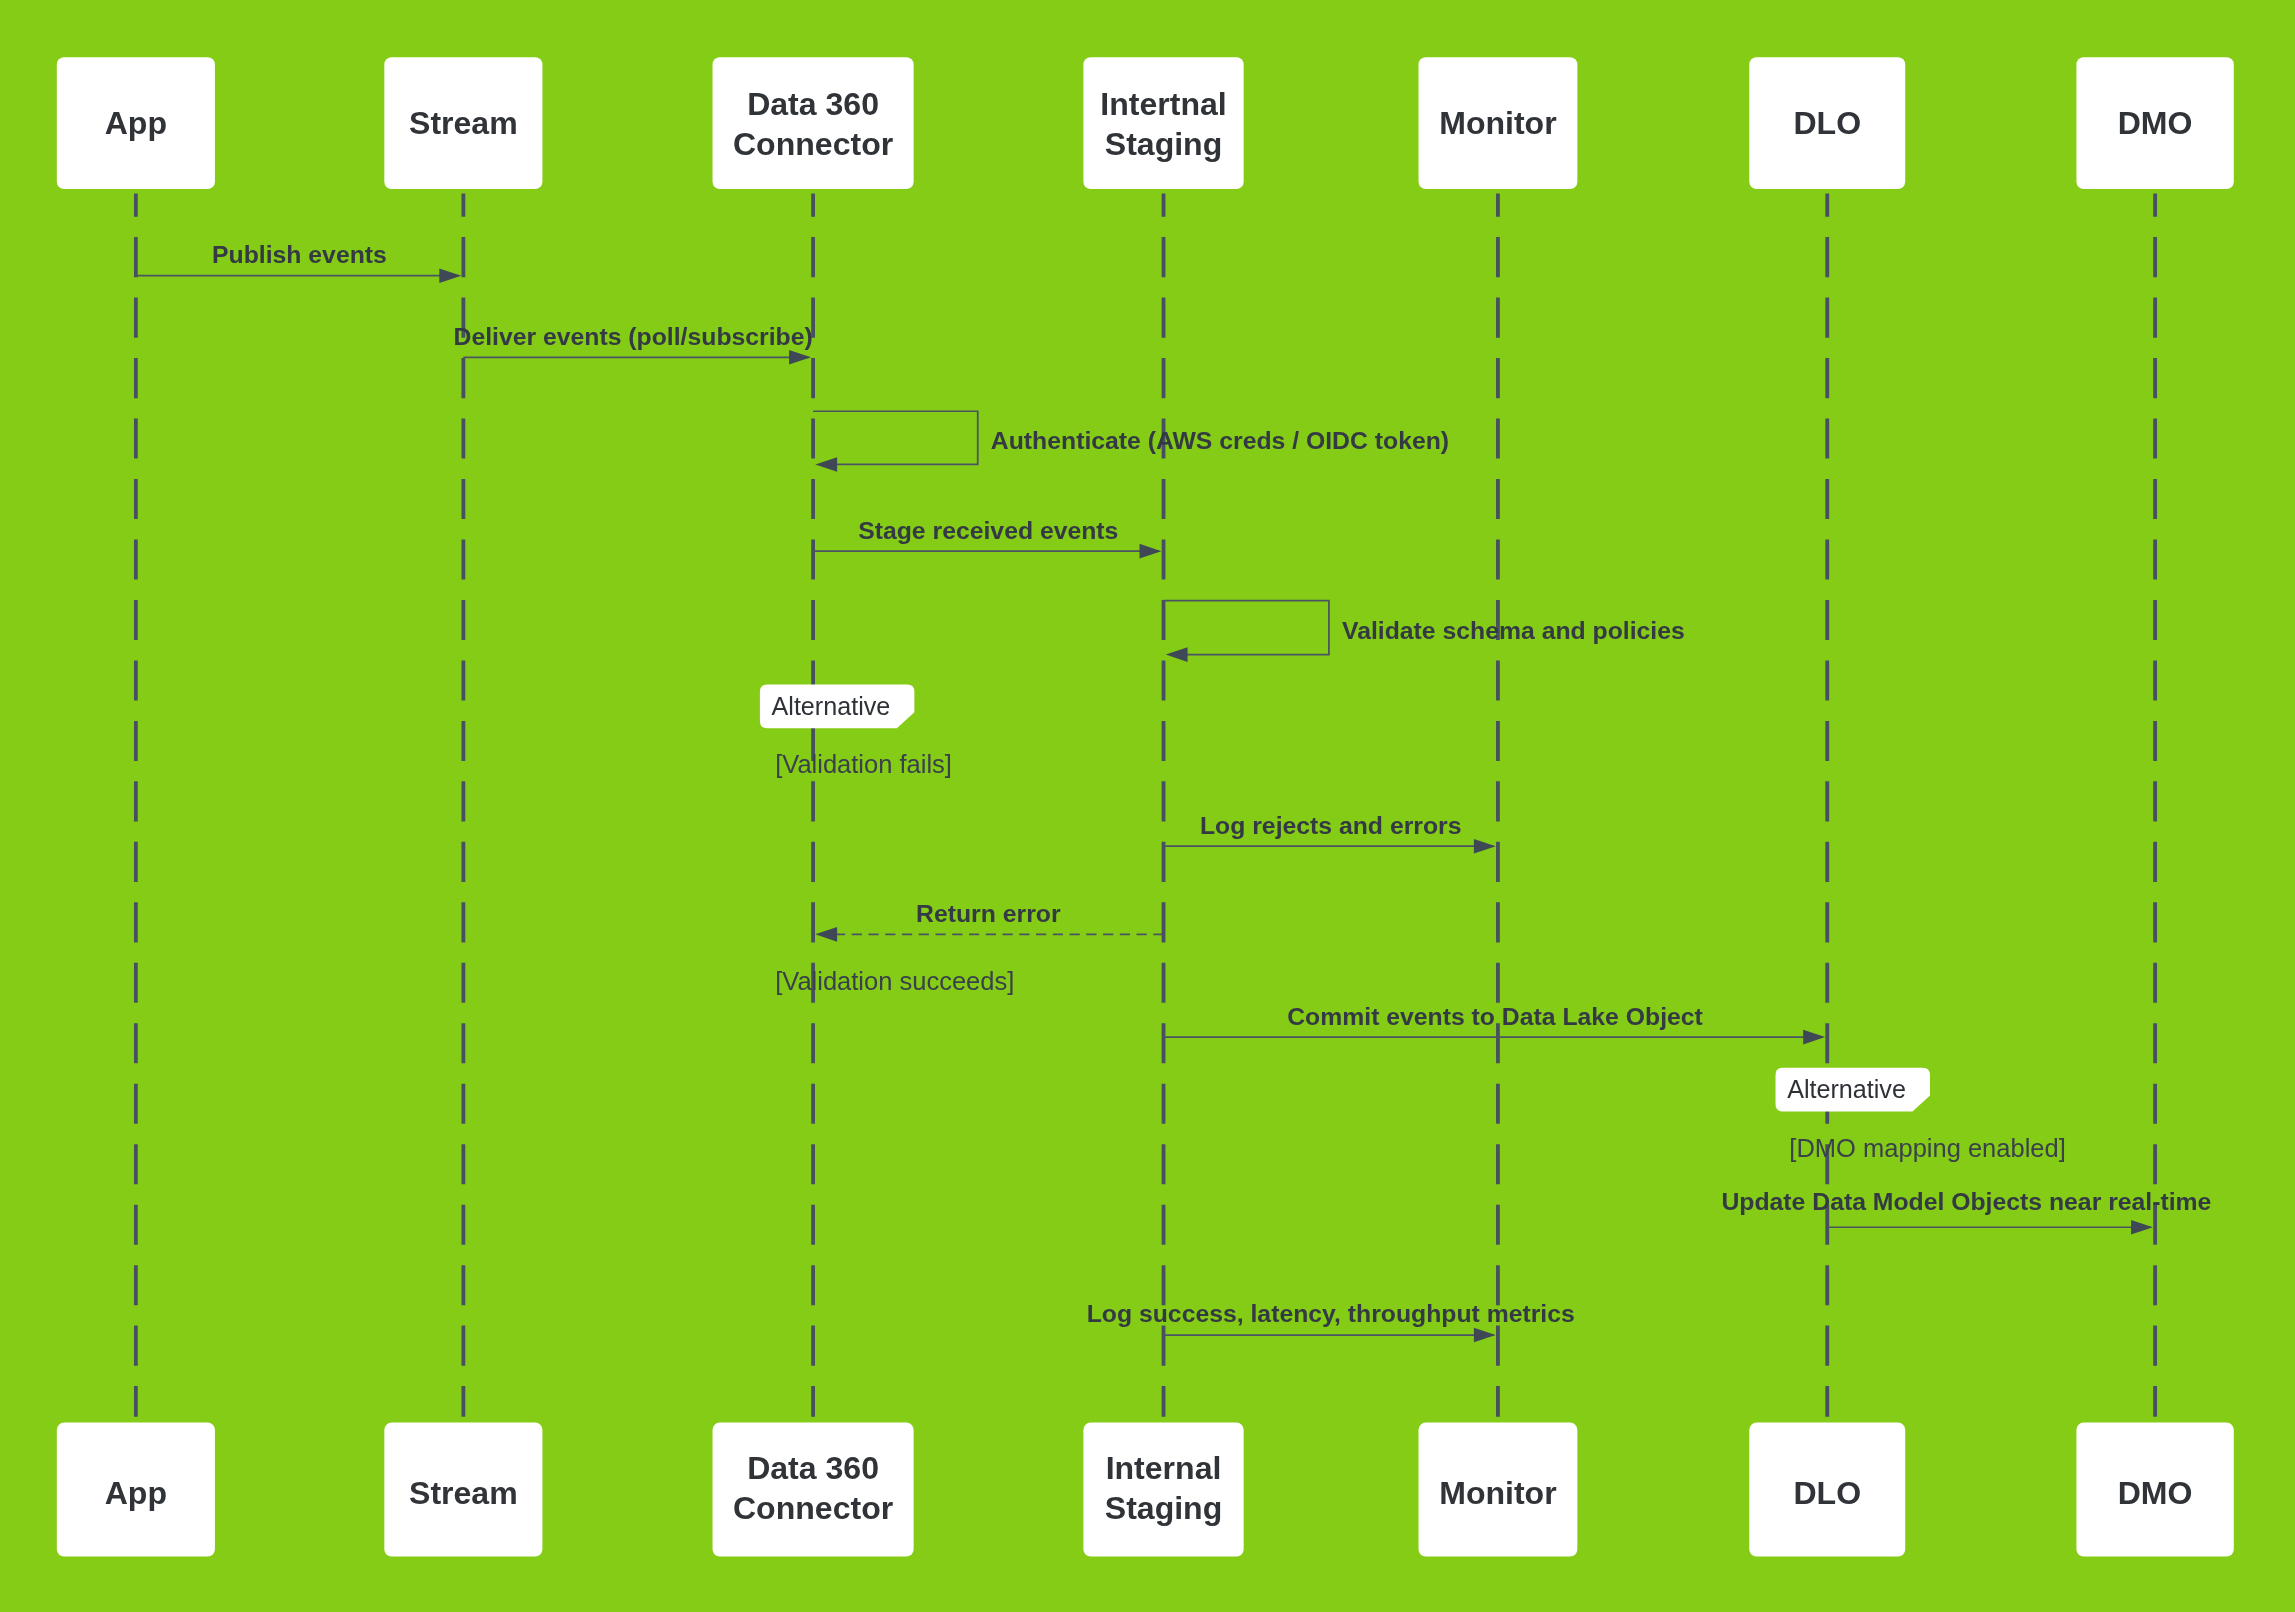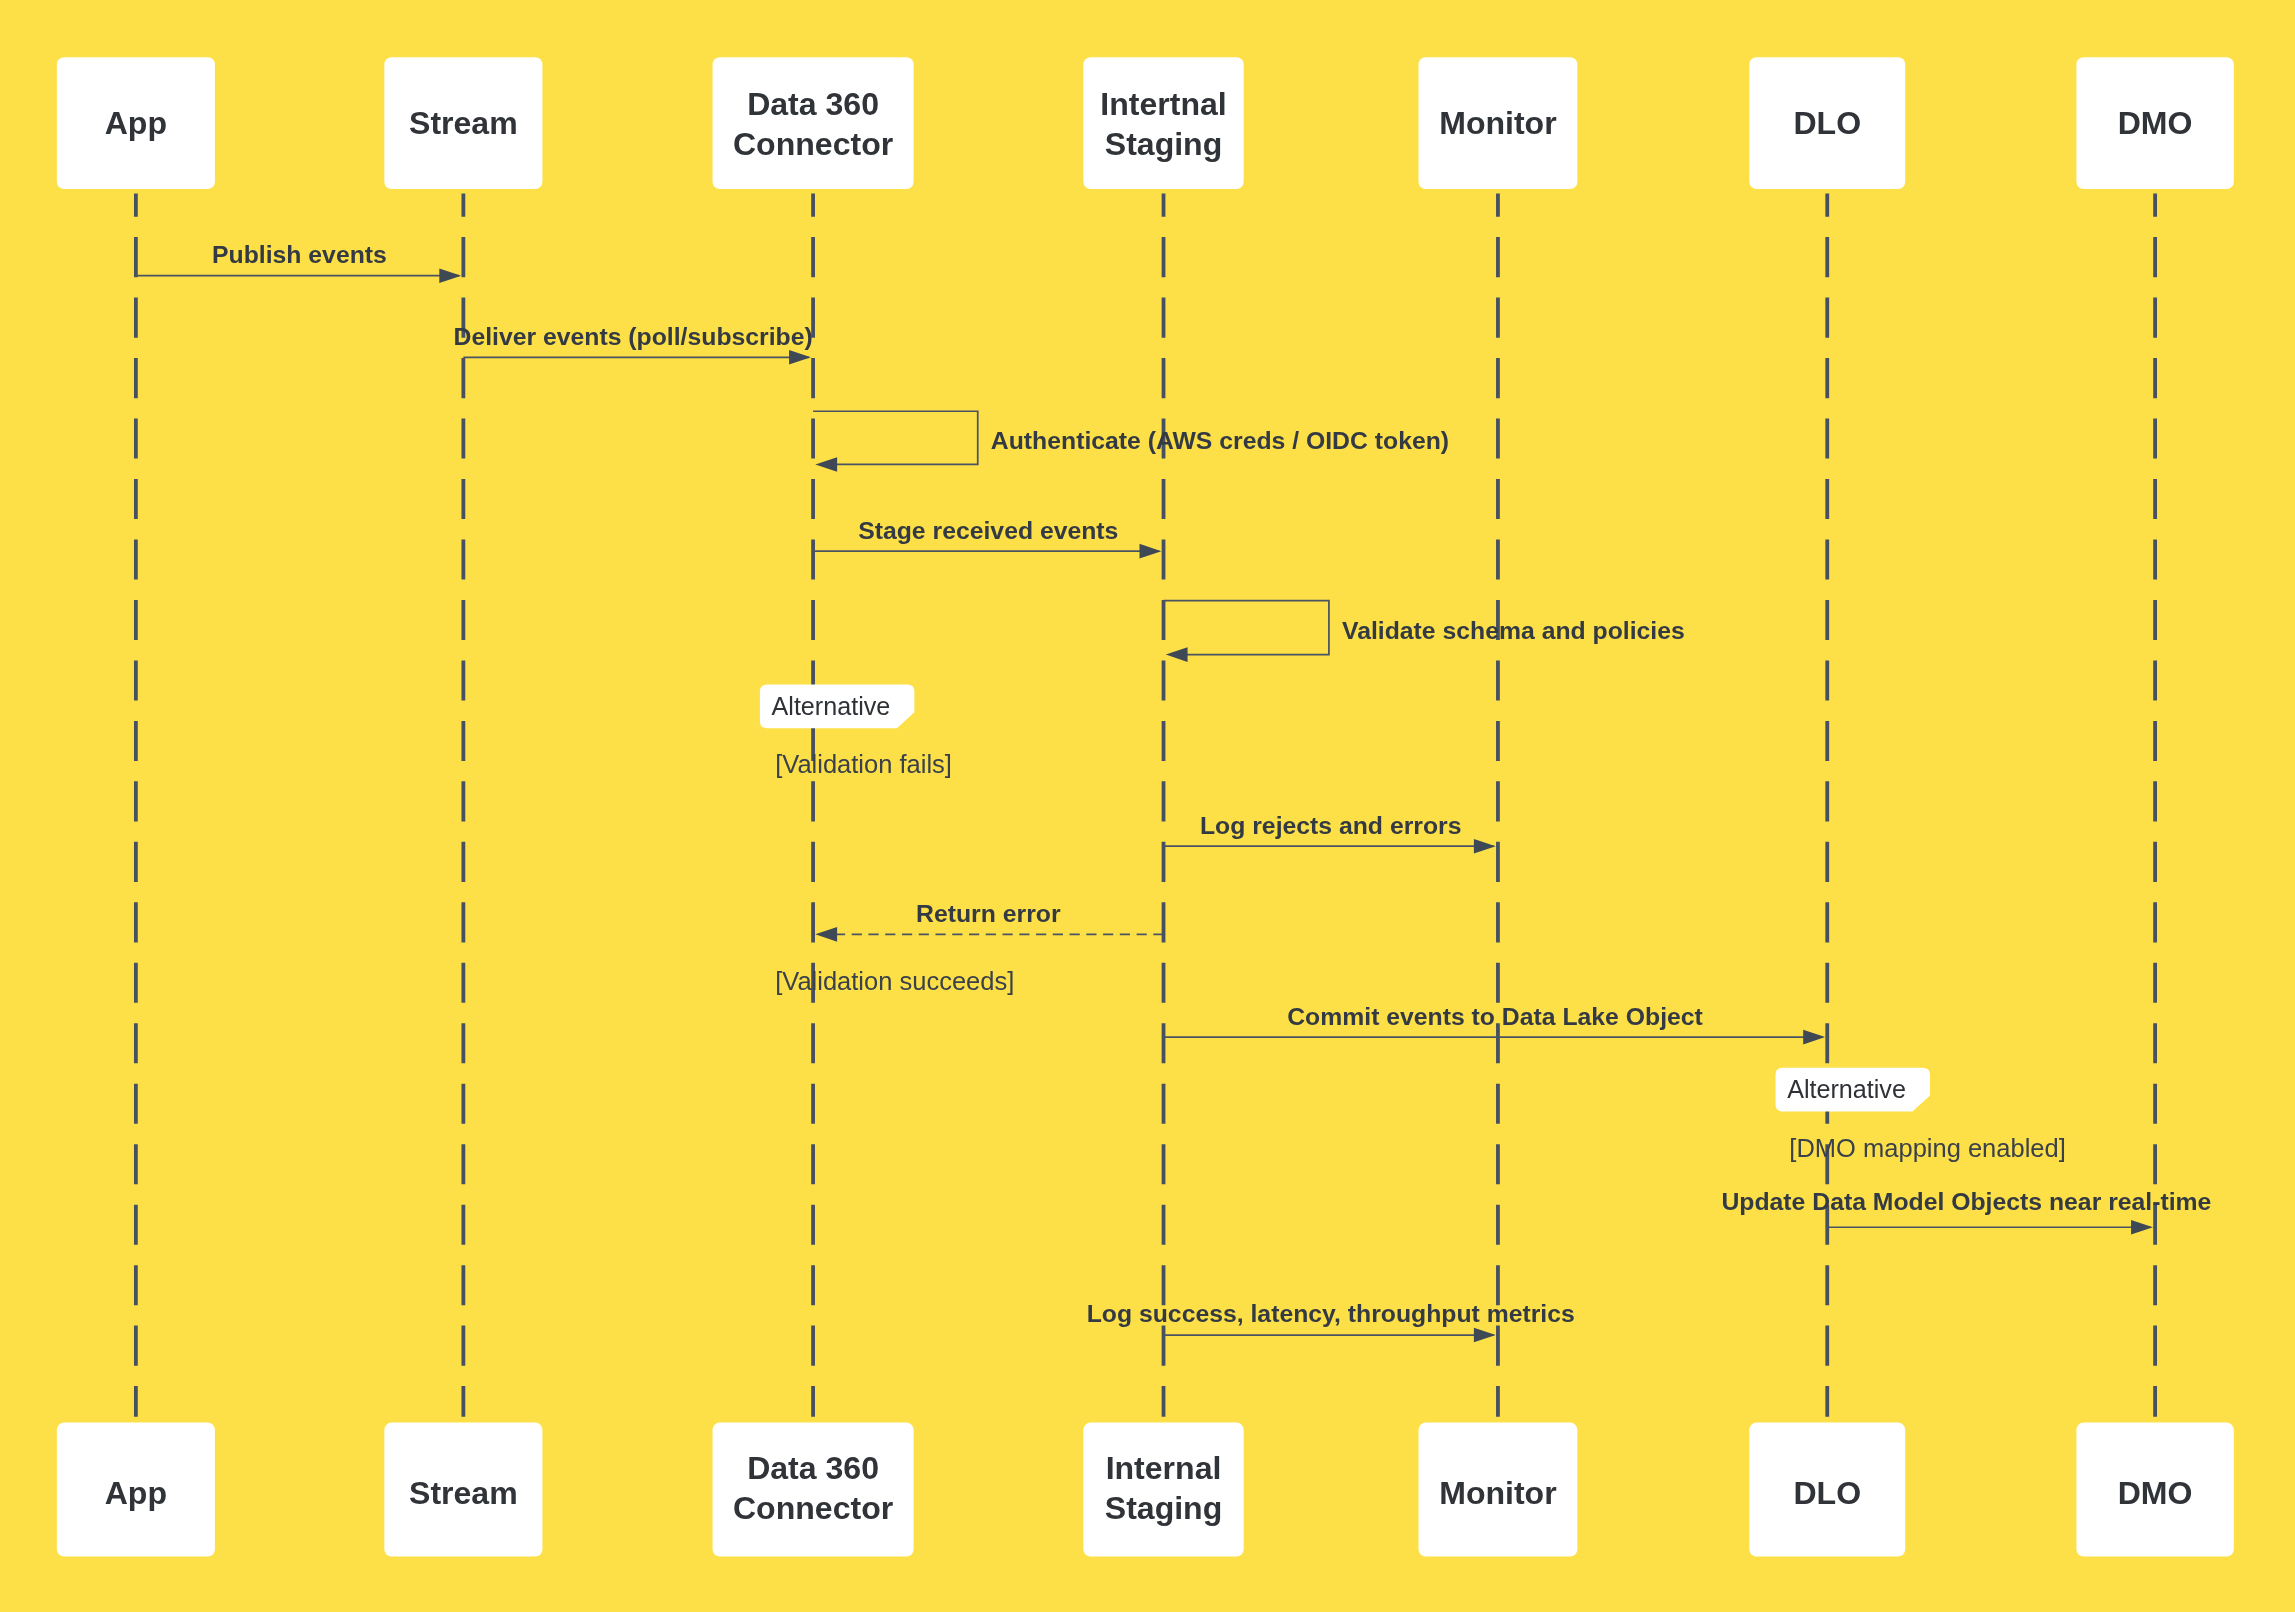--- a/index.html
+++ b/index.html
@@ -1,16 +1,16 @@
 <!DOCTYPE html>
 <html style="font-size:11.7px"><head>
 <meta charset="utf-8">
 <style>
 html,body{margin:0;padding:0;background:#000000;}
-.wrap{position:relative;width:2295px;height:1613px;background:#fde047;overflow:hidden;font-family:"Liberation Sans",sans-serif;}
+.wrap{position:relative;width:2295px;height:1613px;background:#84cc16;overflow:hidden;font-family:"Liberation Sans",sans-serif;}
 text{font-family:"Liberation Sans",sans-serif;}
 .actor{font-weight:bold;font-size:44px;fill:#303439;}
 .msg{font-weight:bold;font-size:34px;fill:#343a43;}
 .guard{font-weight:normal;font-size:35px;fill:#3a414a;}
 .alt{font-weight:normal;font-size:34.5px;fill:#2e3237;}
 </style>
 </head>
 <body>
 <div class="wrap">
 <svg width="2295" height="1613" viewBox="0 0 3150 2213">

